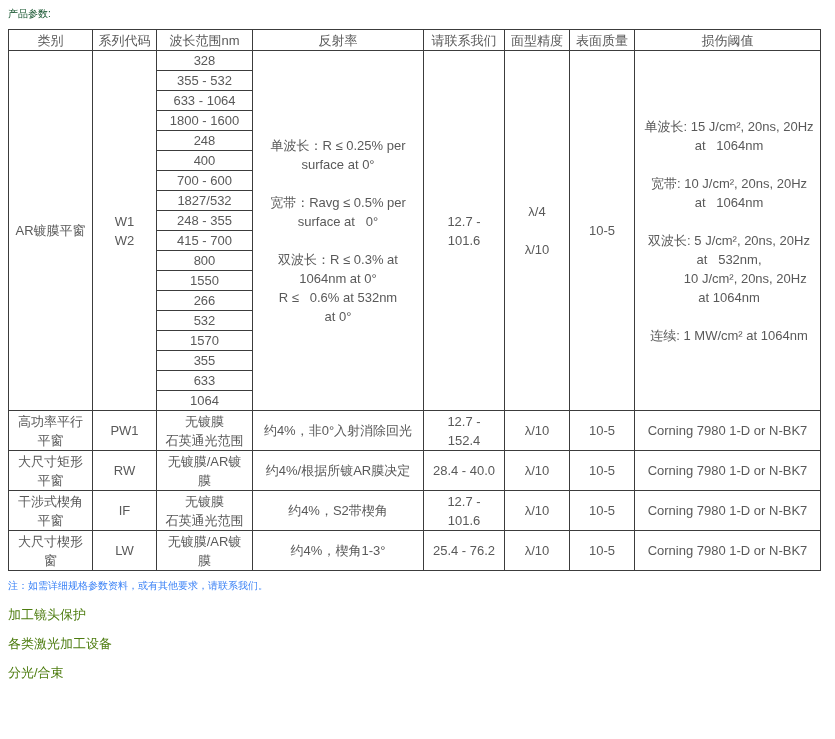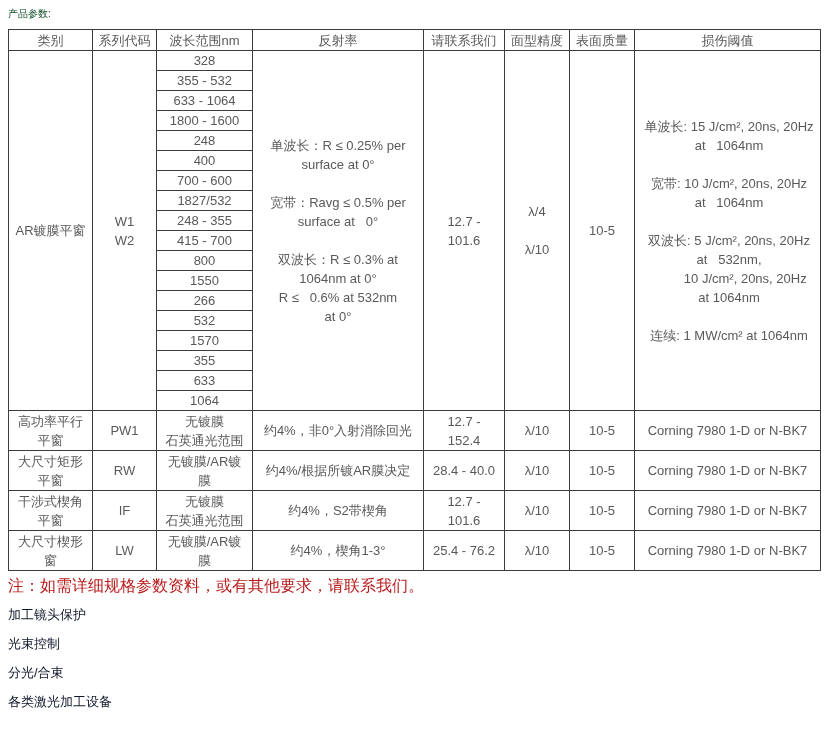--- a/index.html
+++ b/index.html
@@ -24,23 +24,23 @@
     padding:0;font-size:13px;line-height:19px;
     overflow:hidden;
   }
   .params th{height:20px;}
   tr.wl td{height:19px;}
   tr.br td{height:39px;}
   .pre{white-space:pre-wrap;}
   .block{line-height:21px;}
   td.refl{padding:12px 2px;}
   td.dmg{text-align:center;padding:0 4px 0 7px;}
-  .note{margin:7px 0 0 0;font-size:16px;line-height:16px;color:#b91c1c;}
+  .note{margin:7px 0 0 0;font-size:10px;line-height:16px;color:#3b82f6;}
   .apps-title{margin:11px 0 0 0;}
-  .app-item{margin:13px 0 0 0;font-size:13px;line-height:16px;color:#0f172a;}
+  .app-item{margin:13px 0 0 0;font-size:13px;line-height:16px;color:#4d7c0f;}
 </style>
 </head>
 <body>
 
 <div class="page">
 
   <div class="section-title">产品参数:</div>
 
   <table class="params">
     <colgroup>
@@ -202,17 +202,16 @@
         <td>10-5</td>
         <td>Corning 7980 1-D or N-BK7</td>
       </tr>
     </tbody>
   </table>
 
   <div class="note">注：如需详细规格参数资料，或有其他要求，请联系我们。</div>
 
 
   <div class="app-item">加工镜头保护</div>
-  <div class="app-item">光束控制</div>
+  <div class="app-item">各类激光加工设备</div>
   <div class="app-item">分光/合束</div>
-  <div class="app-item">各类激光加工设备</div>
 
 </div>
 
 </body></html>

